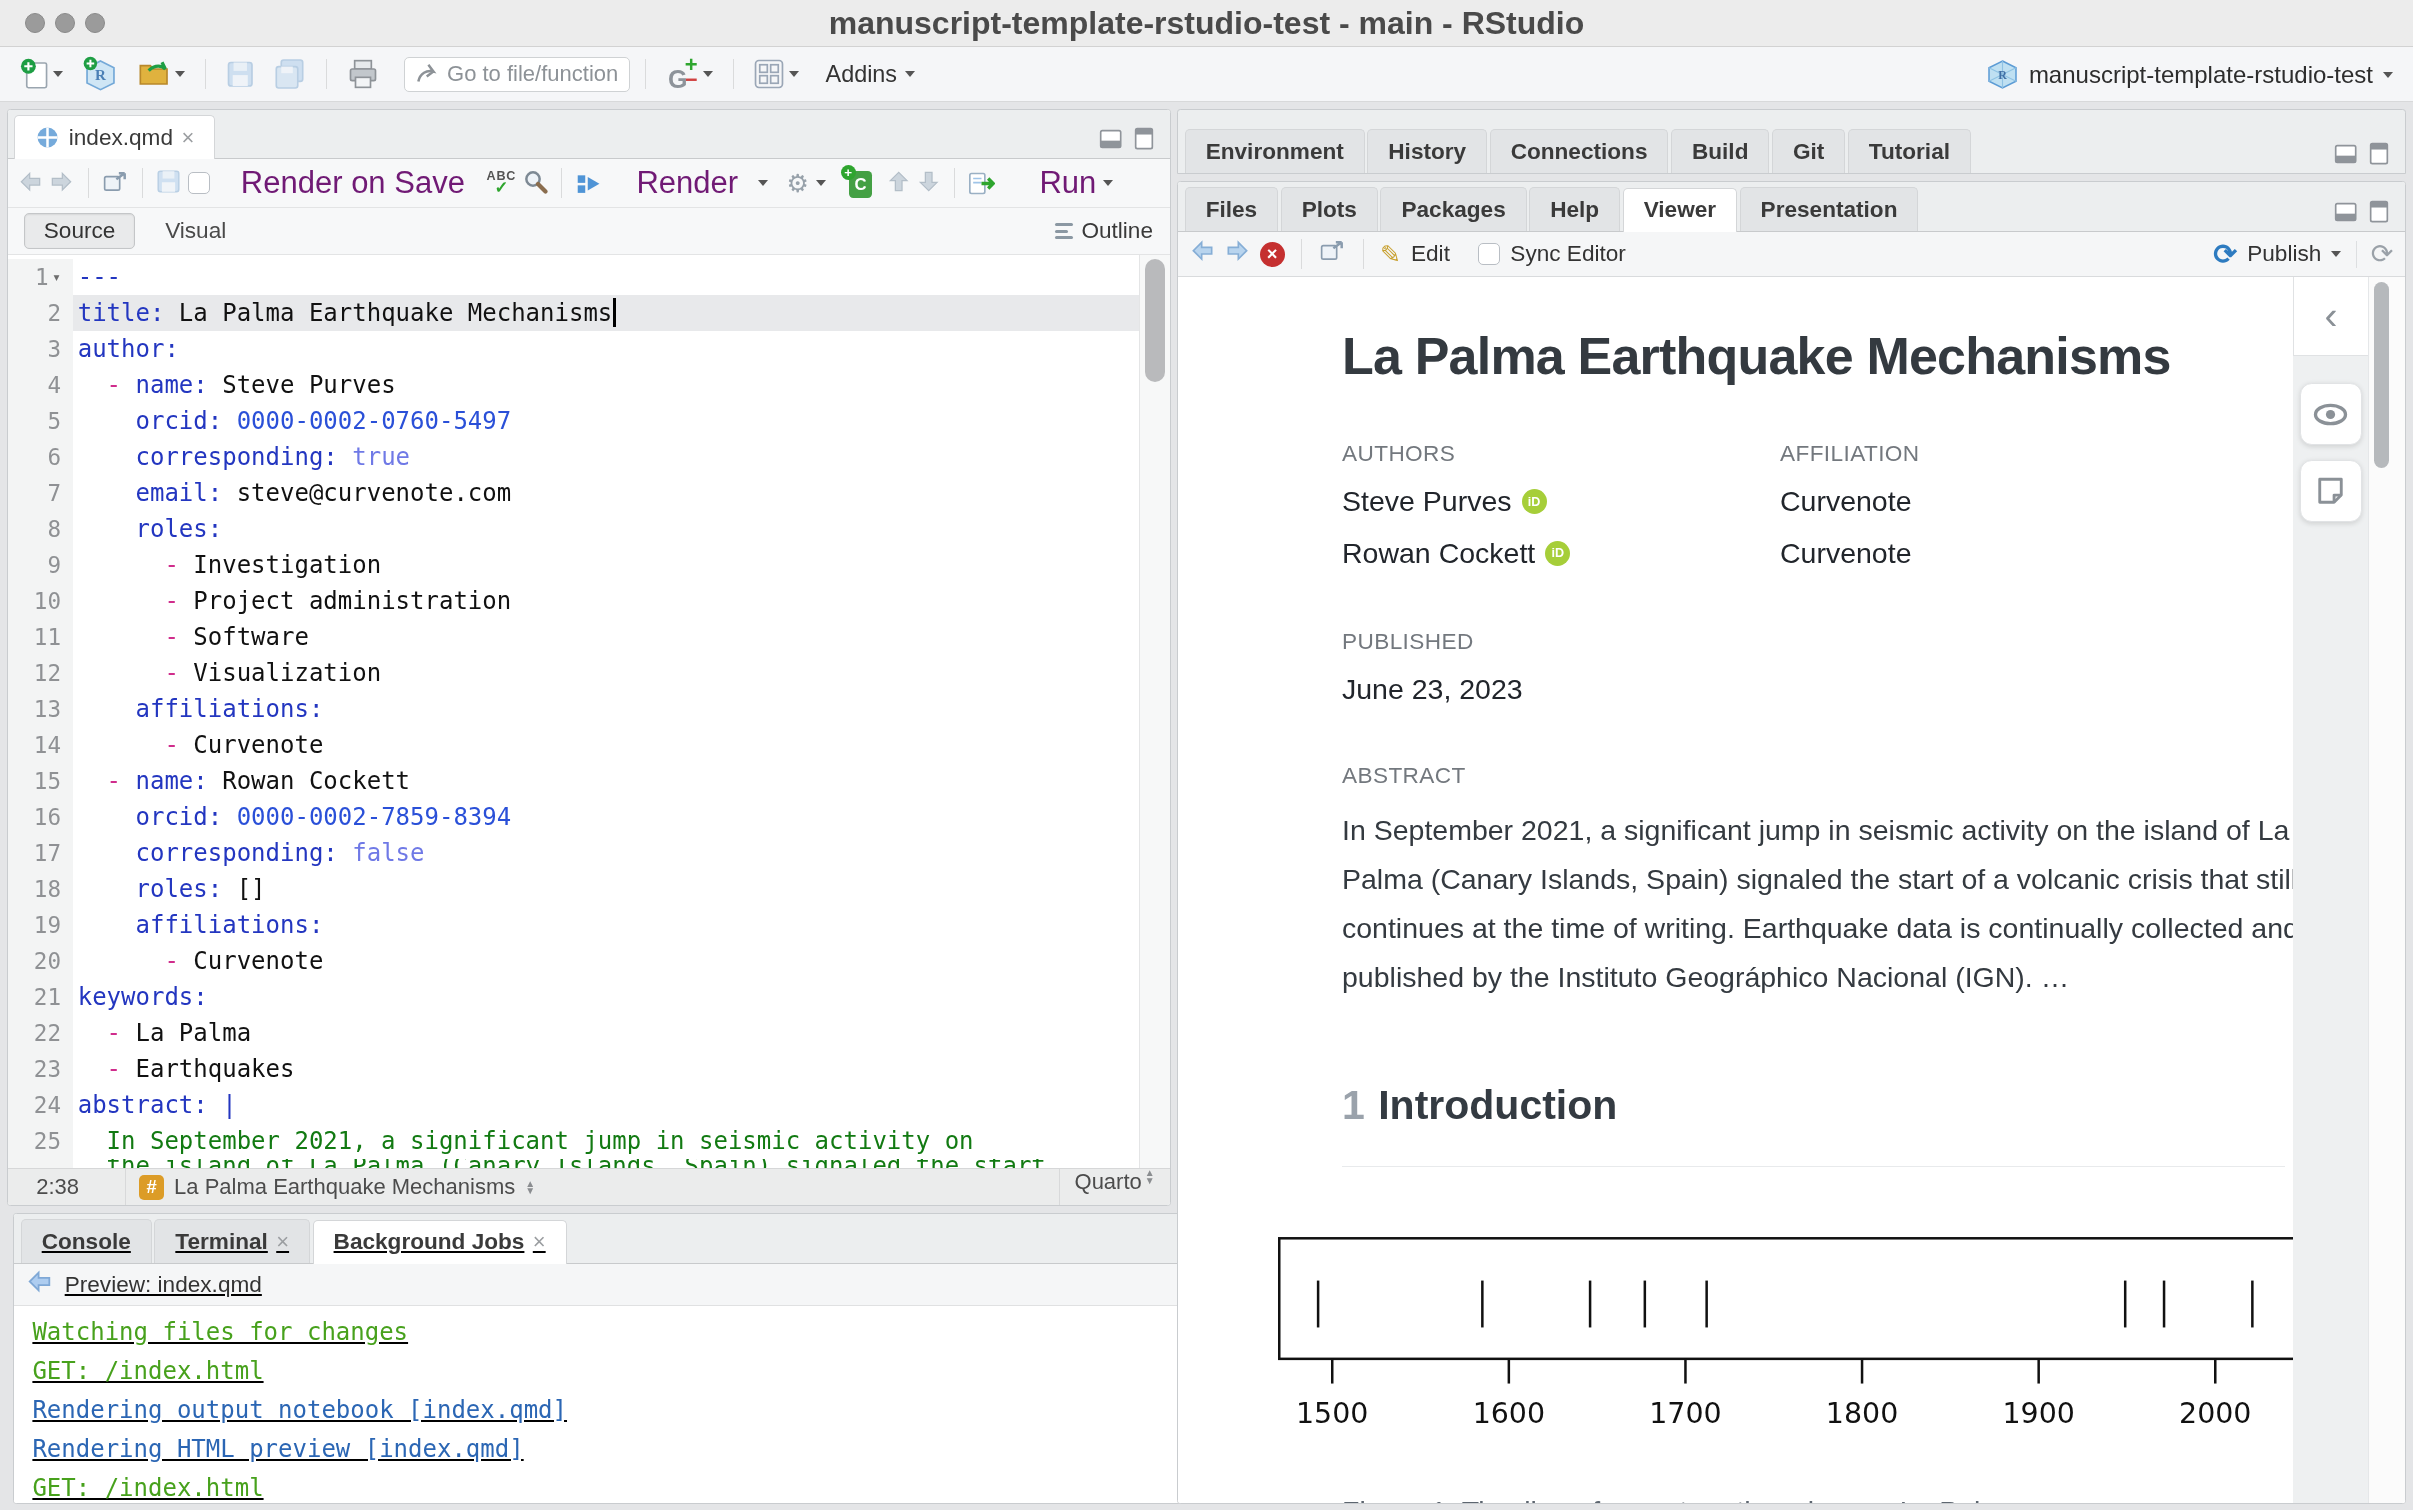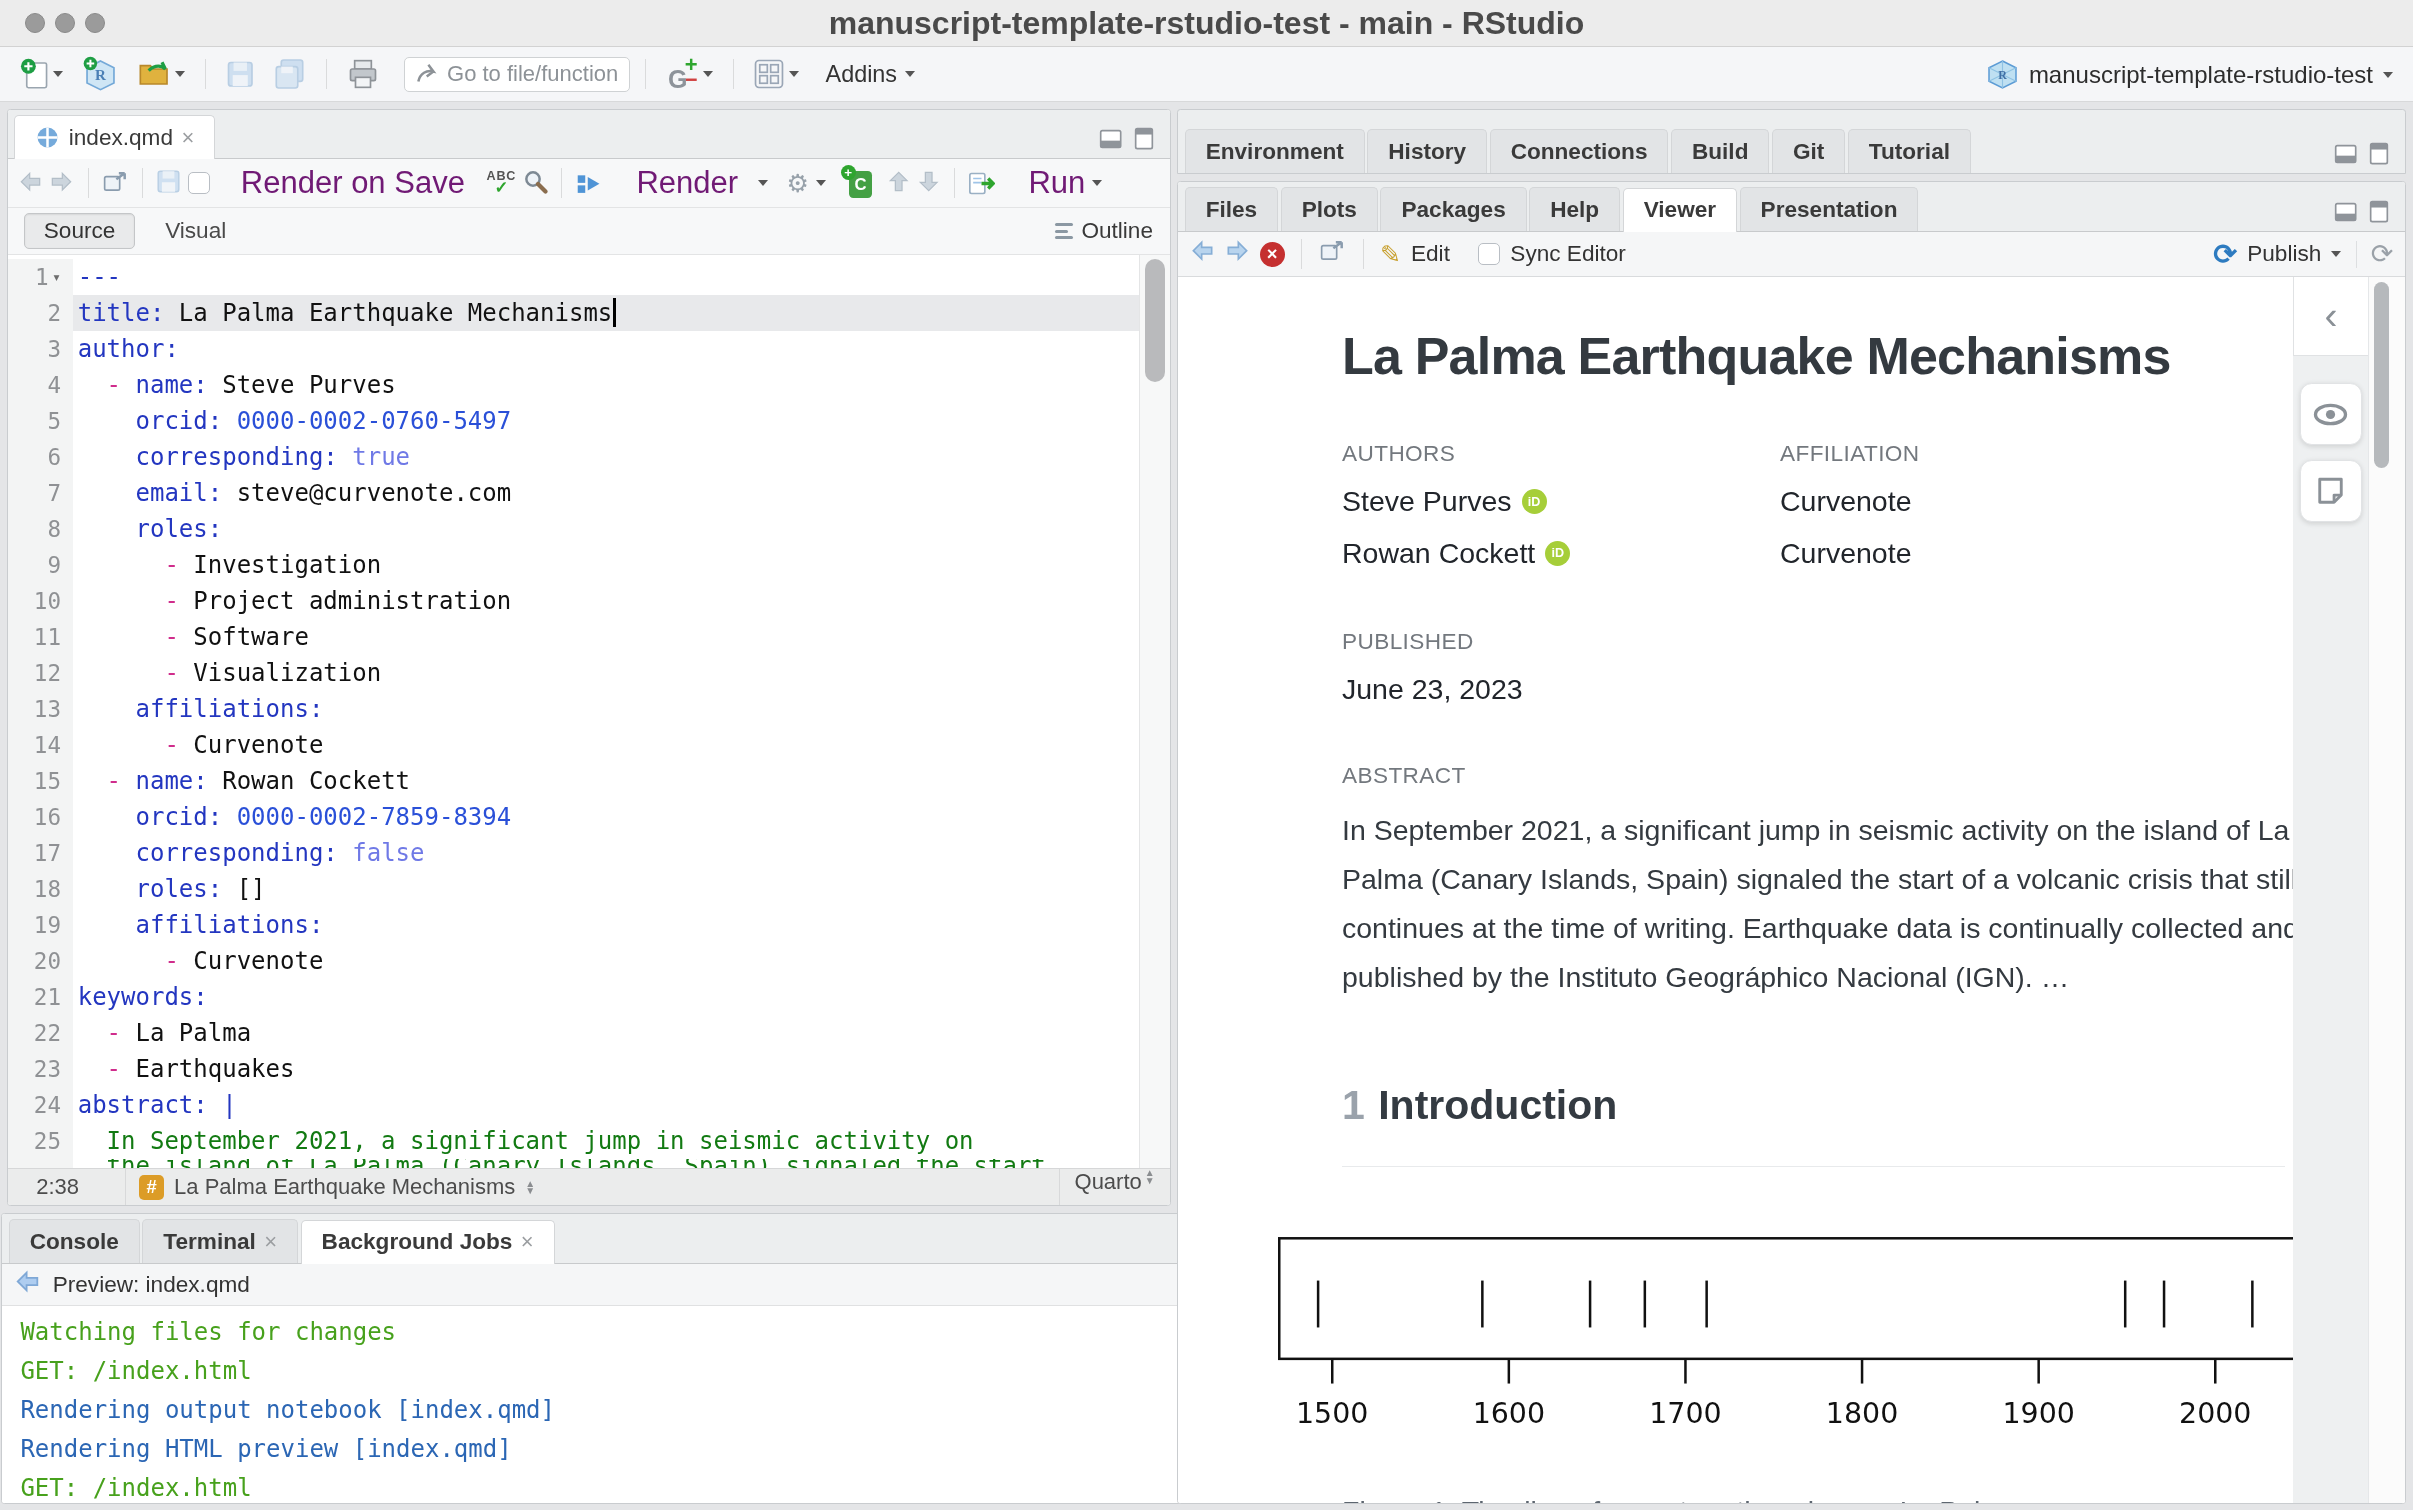--- a/index.html
+++ b/index.html
@@ -77,21 +77,21 @@
   .ed-thumb{position:absolute;top:3.3px;left:5px;width:20px;height:123px;background:#b9babc;border-radius:10px;}
 
   .ed-status{height:37px;background:#ebecec;border-top:0.8px solid #d6d7d8;display:flex;align-items:center;font-size:22px;color:#4c4c4c;flex:none;}
   .ed-status .pos{width:117px;padding-left:28.5px;flex:none;}
   .section-nav{flex:1;display:flex;align-items:center;gap:10px;border-left:0.8px solid #d8d9da;padding:0 13.4px;height:100%;}
   .hashbadge{width:25px;height:25px;background:#dc9c27;border-radius:5px;color:#fff;font-weight:bold;font-size:18.4px;display:flex;align-items:center;justify-content:center;flex:none;}
   .updown{display:flex;flex-direction:column;line-height:7.5px;font-size:10px;color:#8a8d90;}
   .mode-sel{display:flex;align-items:flex-start;gap:3px;border-left:0.8px solid #d8d9da;padding:0 15px;height:100%;}
 
   
-  .console-pane{left:1px;top:1213px;width:1380px;height:291px;display:flex;flex-direction:column;}
+  .console-pane{left:13px;top:1213px;width:1380px;height:291px;display:flex;flex-direction:column;text-decoration:underline;}
   .con-toolbar{height:42px;background:#f5f6f7;border-bottom:0.8px solid #e0e1e2;display:flex;align-items:center;padding:0 12px;gap:11.7px;font-size:22.6px;color:#333;flex:none;}
   .con-toolbar .spacer{flex:1;}
   .stopicon{position:relative;width:28.5px;height:28.5px;}
   .console-out{flex:1;background:#fff;padding:6.7px 0 0 18.4px;font-family:"DejaVu Sans Mono",monospace;font-size:24px;line-height:39px;position:relative;overflow:hidden;}
   .cl-green{color:#47a11c;}
   .cl-blue{color:#2b66b4;}
   .con-thumb{position:absolute;right:3.3px;bottom:5px;width:13.4px;height:37px;background:#b9babc;border-radius:6.7px;}
 
   
   .env-pane{left:1177px;top:109px;width:1229px;height:65px;background:transparent;border:none;border-radius:0;overflow:visible;}
@@ -305,21 +305,21 @@
         <span class="box">C</span>
         <span class="plus">+</span>
       </span>
       <span style="margin-left:8.4px;"><svg width="23.4" height="25" viewBox="0 0 28 30">
             <path d="M14 4L4 14h6v12h8V14h6z" fill="#ccd5dd" stroke="#b3bec8" stroke-width="1.5"></path>
           </svg></span>
       <span><svg width="23.4" height="25" viewBox="0 0 28 30">
             <path d="M14 26L4 16h6V4h8v12h6z" fill="#ccd5dd" stroke="#b3bec8" stroke-width="1.5"></path>
           </svg></span>
       <div class="vsep"></div>
-      <span style="display:flex;align-items:center;gap:9px;">
+      <span style="display:flex;align-items:center;gap:20px;">
         <svg width="27" height="25" viewBox="0 0 32 30">
             <rect x="2" y="3" width="18" height="24" rx="2" fill="#fff" stroke="#9ab0c4" stroke-width="2"></rect>
             <line x1="6" y1="9" x2="16" y2="9" stroke="#9fc4e8" stroke-width="2"></line>
             <line x1="6" y1="14" x2="16" y2="14" stroke="#9fc4e8" stroke-width="2"></line>
             <path d="M16 15l14 0m-6-6l6 6-6 6" stroke="#2ea52e" stroke-width="4" fill="none"></path>
           </svg>
         <span class="lbl">Run</span>
       </span>
       <span class="caret"></span>
     </div>

